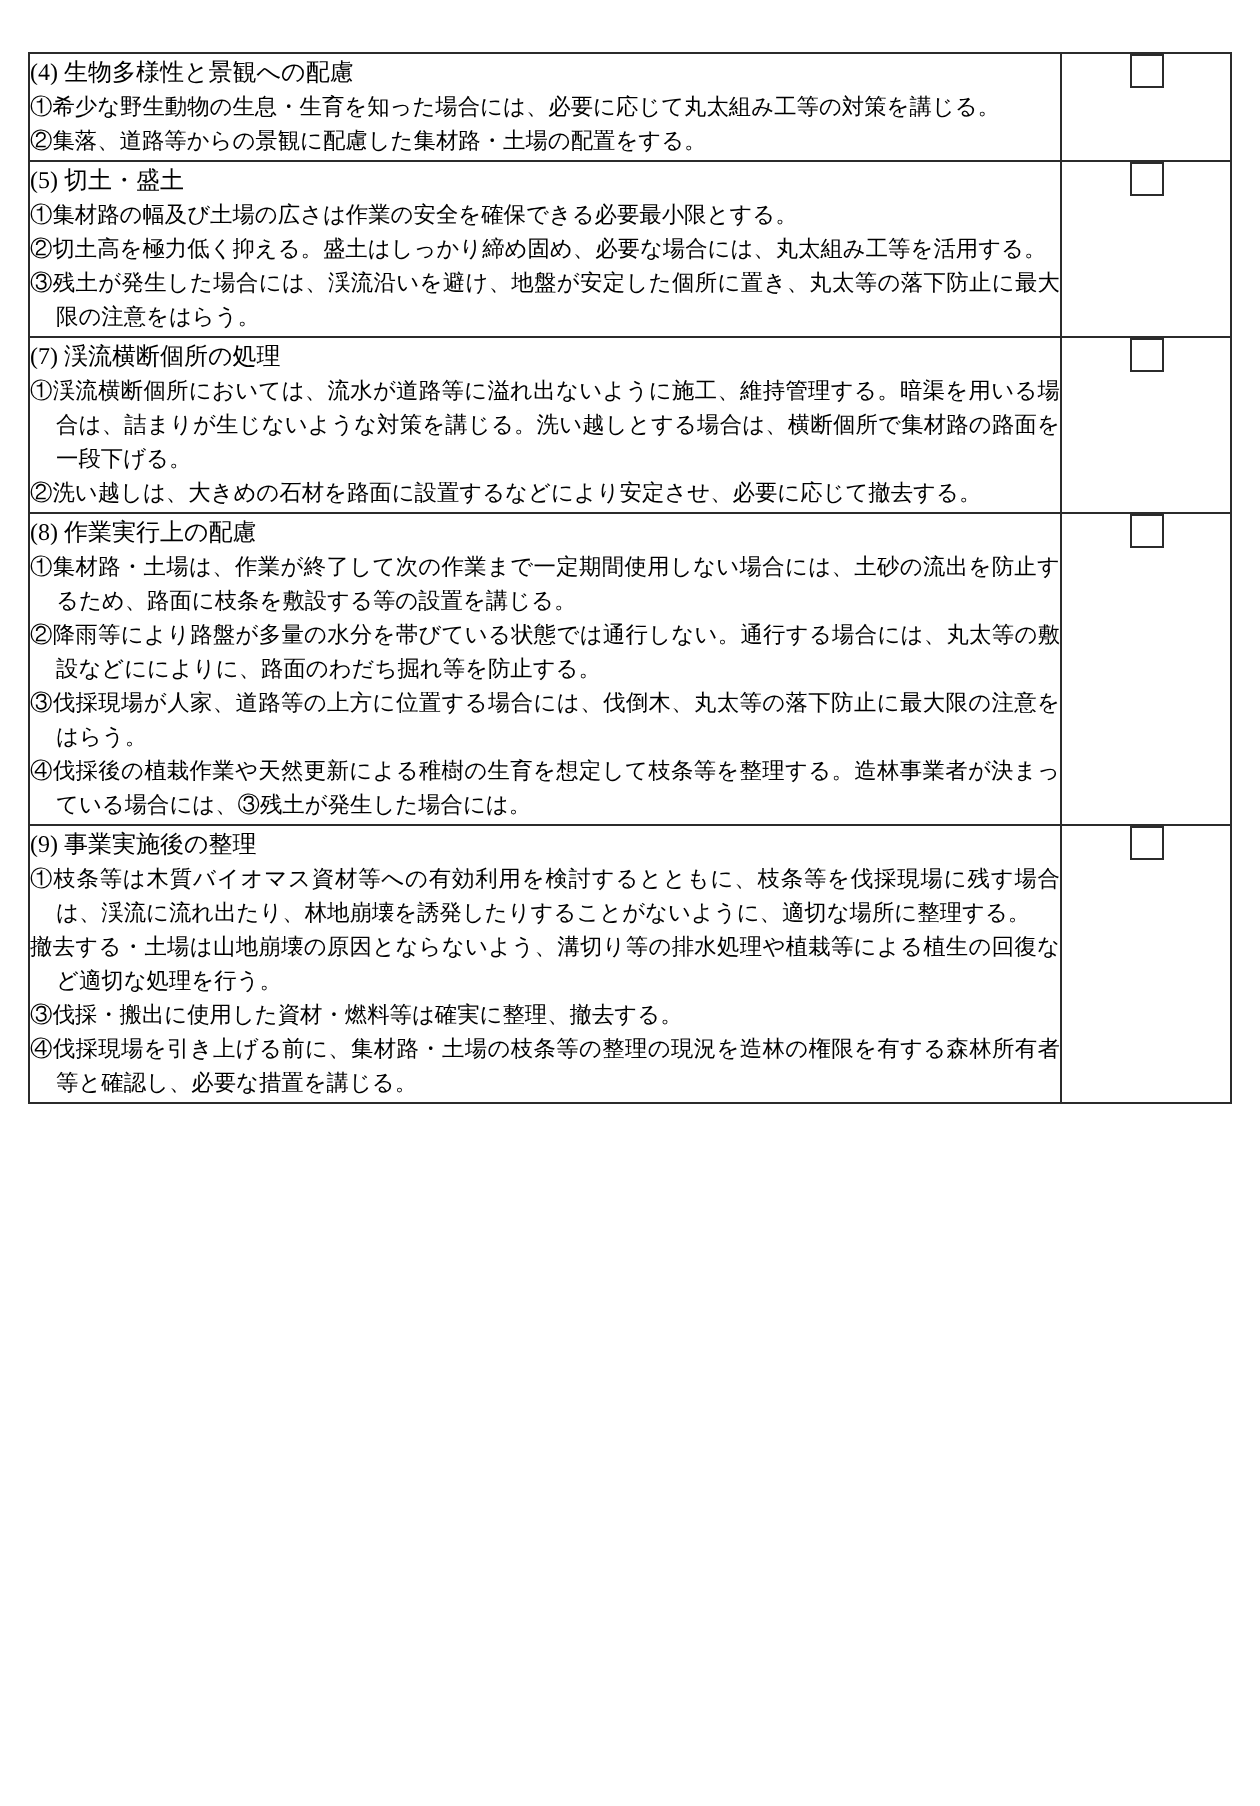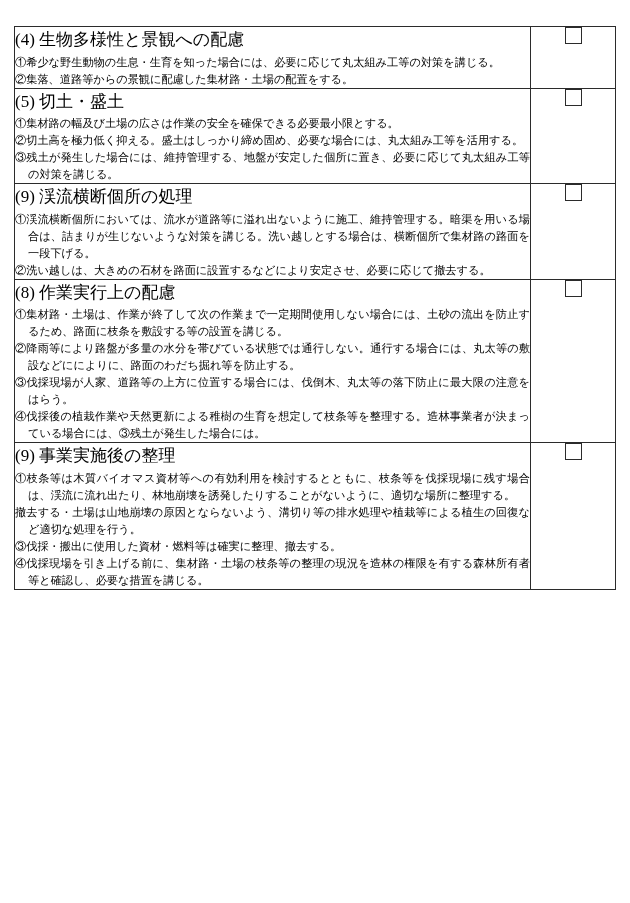--- a/index.html
+++ b/index.html
@@ -34,21 +34,21 @@
   }
   td.body-cell {
     padding: 6px 8px 8px 8px;
   }
   td.check-cell {
     width: 84px;
     text-align: center;
     vertical-align: middle;
   }
   .sec-title {
-    font-size: 17px;
+    font-size: 12px;
     line-height: 1.5;
     margin: 0 0 1px 0;
     white-space: nowrap;
   }
   .item {
     font-size: 11.2px;
     line-height: 1.52;
     margin: 0;
     padding-left: 13px;
     text-indent: -13px;
@@ -86,29 +86,29 @@
         </td>
         <td class="check-cell">
           <span class="checkbox"></span>
         </td>
       </tr>
       <tr class="r2">
         <td class="body-cell">
           <p class="sec-title">(5) 切土・盛土</p>
           <p class="item">①集材路の幅及び土場の広さは作業の安全を確保できる必要最小限とする。</p>
           <p class="item">②切土高を極力低く抑える。盛土はしっかり締め固め、必要な場合には、丸太組み工等を活用する。</p>
-          <p class="item">③残土が発生した場合には、維持管理する、地盤が安定した個所に置き、必要に応じて丸太組み工等の対策を講じる。</p>
+          <p class="item">③残土が発生した場合には、渓流沿いを避け、地盤が安定した個所に置き、丸太等の落下防止に最大限の注意をはらう。</p>
         </td>
         <td class="check-cell">
           <span class="checkbox"></span>
         </td>
       </tr>
       <tr class="r4">
         <td class="body-cell">
-          <p class="sec-title">(9) 渓流横断個所の処理</p>
+          <p class="sec-title">(7) 渓流横断個所の処理</p>
           <p class="item">①渓流横断個所においては、流水が道路等に溢れ出ないように施工、維持管理する。暗渠を用いる場合は、詰まりが生じないような対策を講じる。洗い越しとする場合は、横断個所で集材路の路面を一段下げる。</p>
           <p class="item">②洗い越しは、大きめの石材を路面に設置するなどにより安定させ、必要に応じて撤去する。</p>
         </td>
         <td class="check-cell">
           <span class="checkbox"></span>
         </td>
       </tr>
       <tr class="r5">
         <td class="body-cell">
           <p class="sec-title">(8) 作業実行上の配慮</p>

